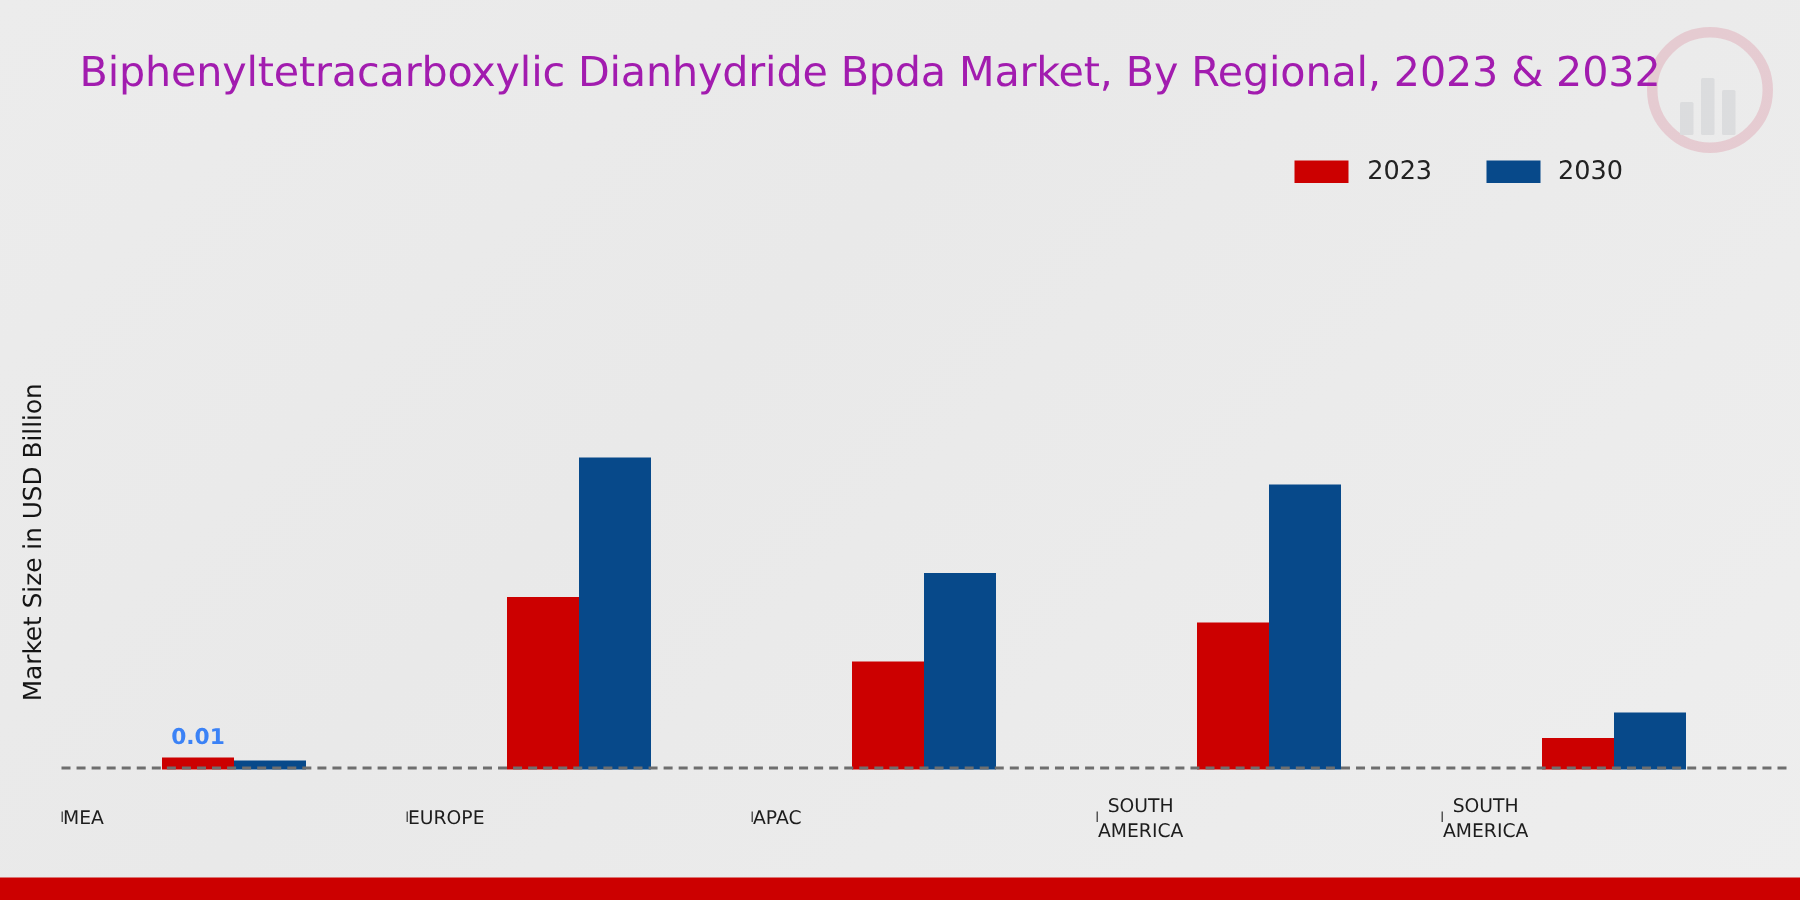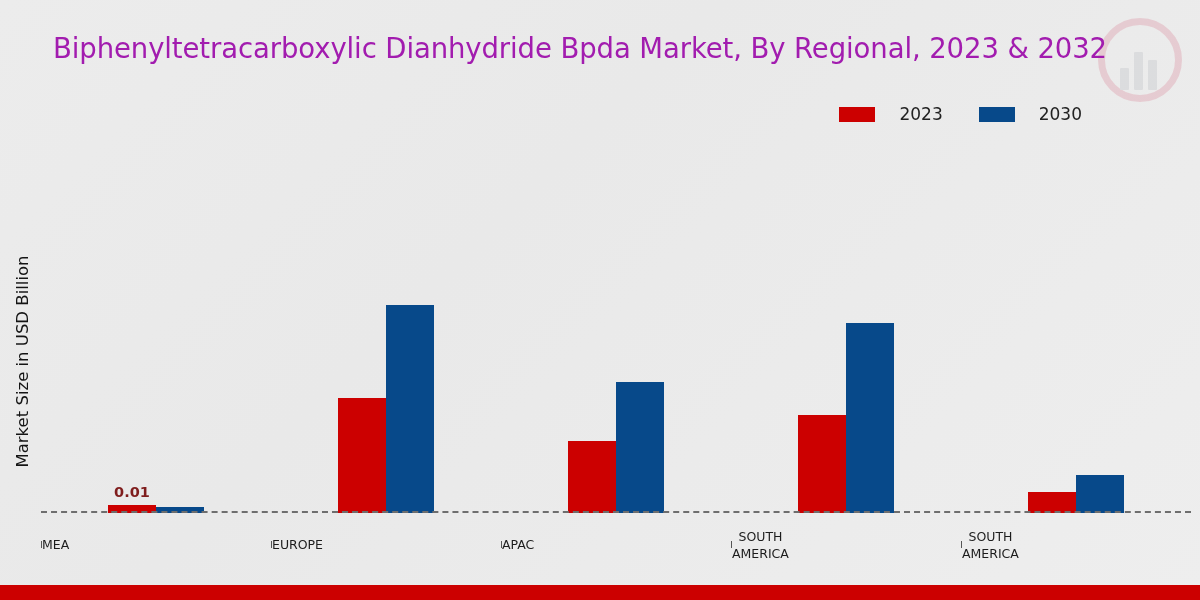--- a/index.html
+++ b/index.html
@@ -72,21 +72,21 @@
     right: 118px;
     top: 104px;
     display: flex;
     align-items: center;
     gap: 36px;
     z-index: 3;
   }
   .legend-item {
     display: flex;
     align-items: center;
-    gap: 24px;
+    gap: 12px;
   }
   .legend-swatch {
     width: 36px;
     height: 15px;
     display: block;
   }
   .legend-label {
     font-size: 17px;
     color: #222;
   }
@@ -155,21 +155,21 @@
   }
   .bar-2023 { background: #cc0000; }
   .bar-2032 { background: #07498a; }
 
   .bar-value {
     position: absolute;
     left: 50%;
     transform: translateX(-50%);
     font-size: 14.5px;
     font-weight: bold;
-    color: #7f1d1d;
+    color: #3b82f6;
     white-space: nowrap;
   }
 
   
   .ticks {
     position: absolute;
     left: 41px;
     top: 513px;
     width: 1150px;
     height: 62px;

